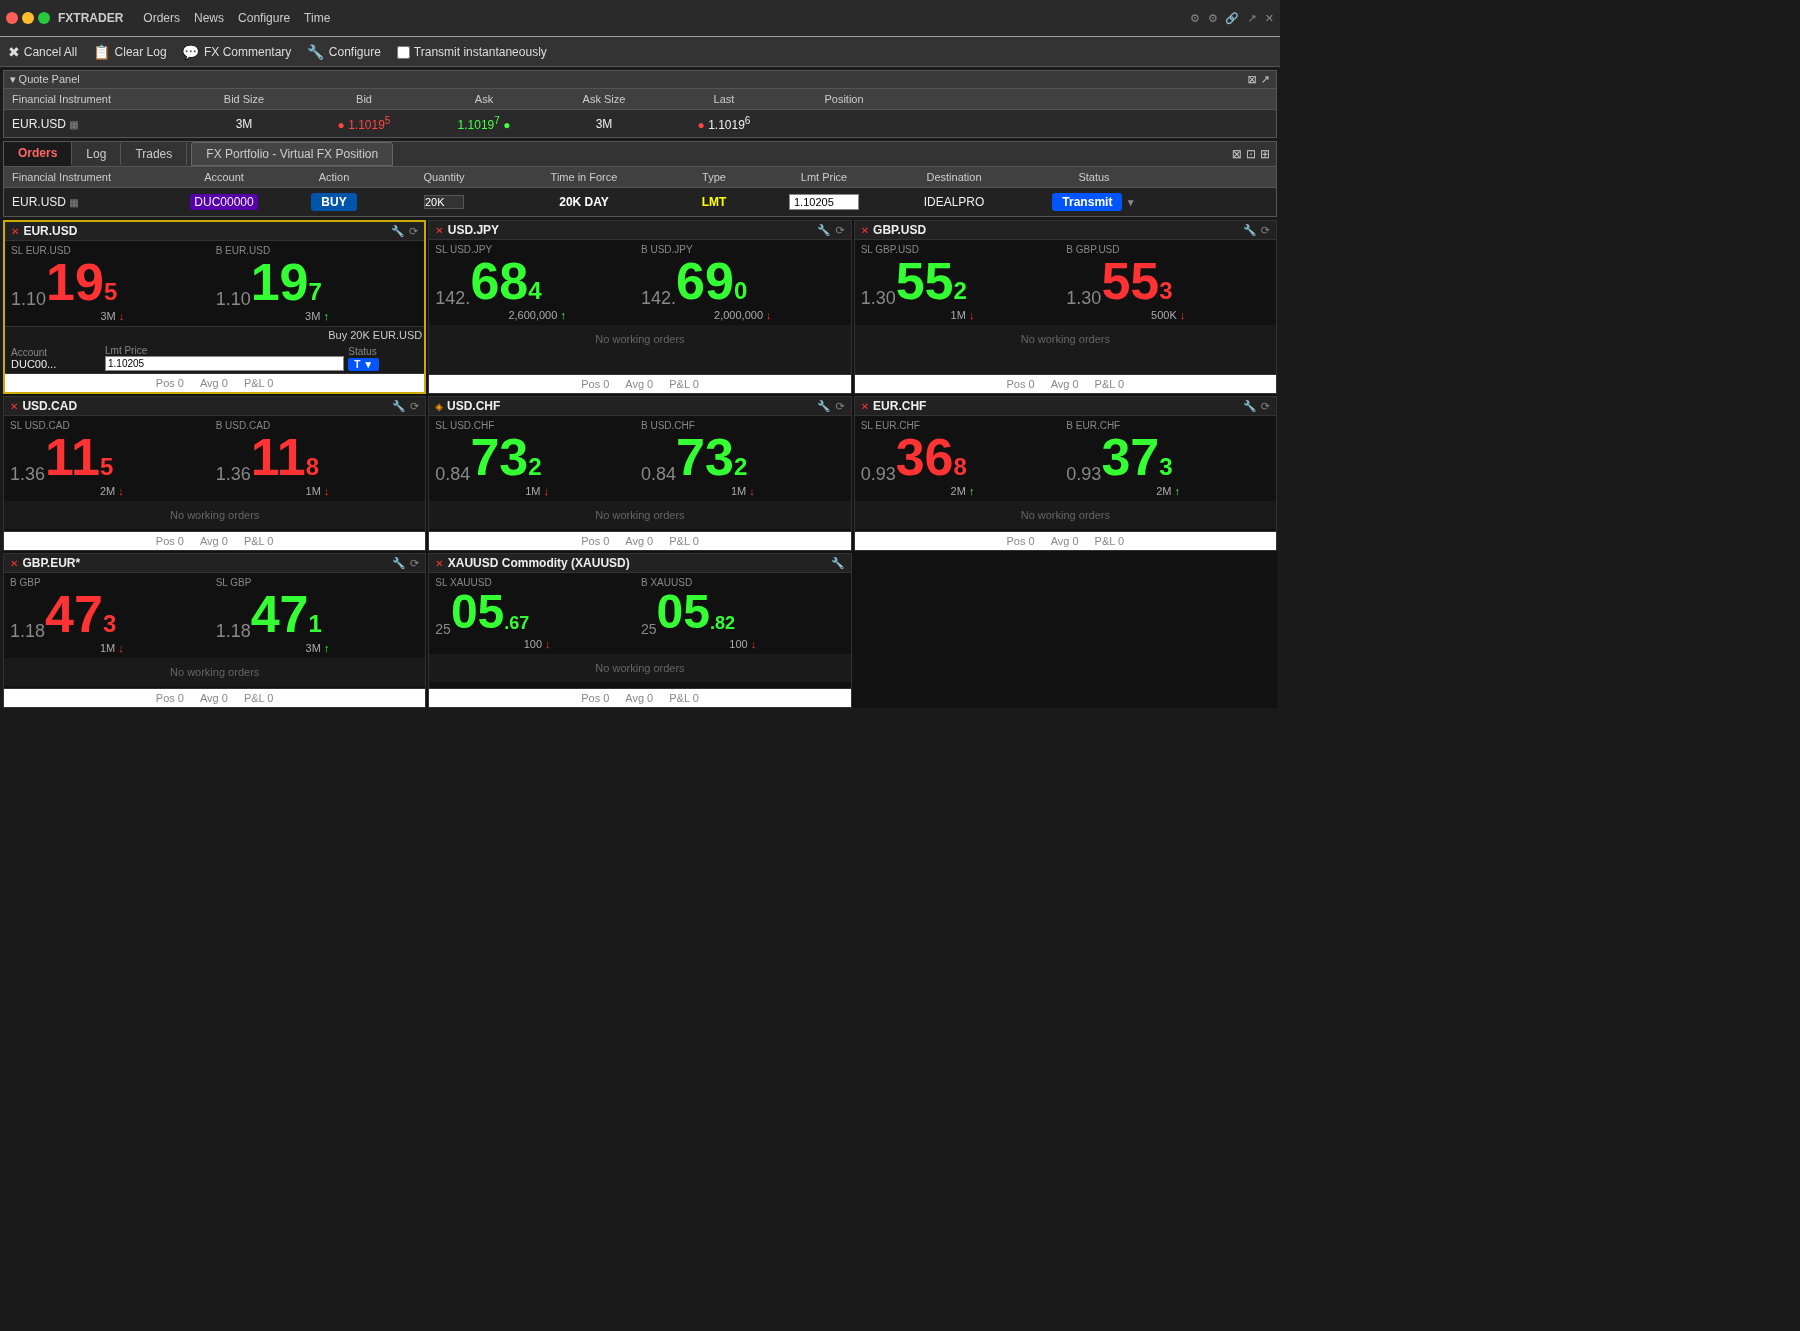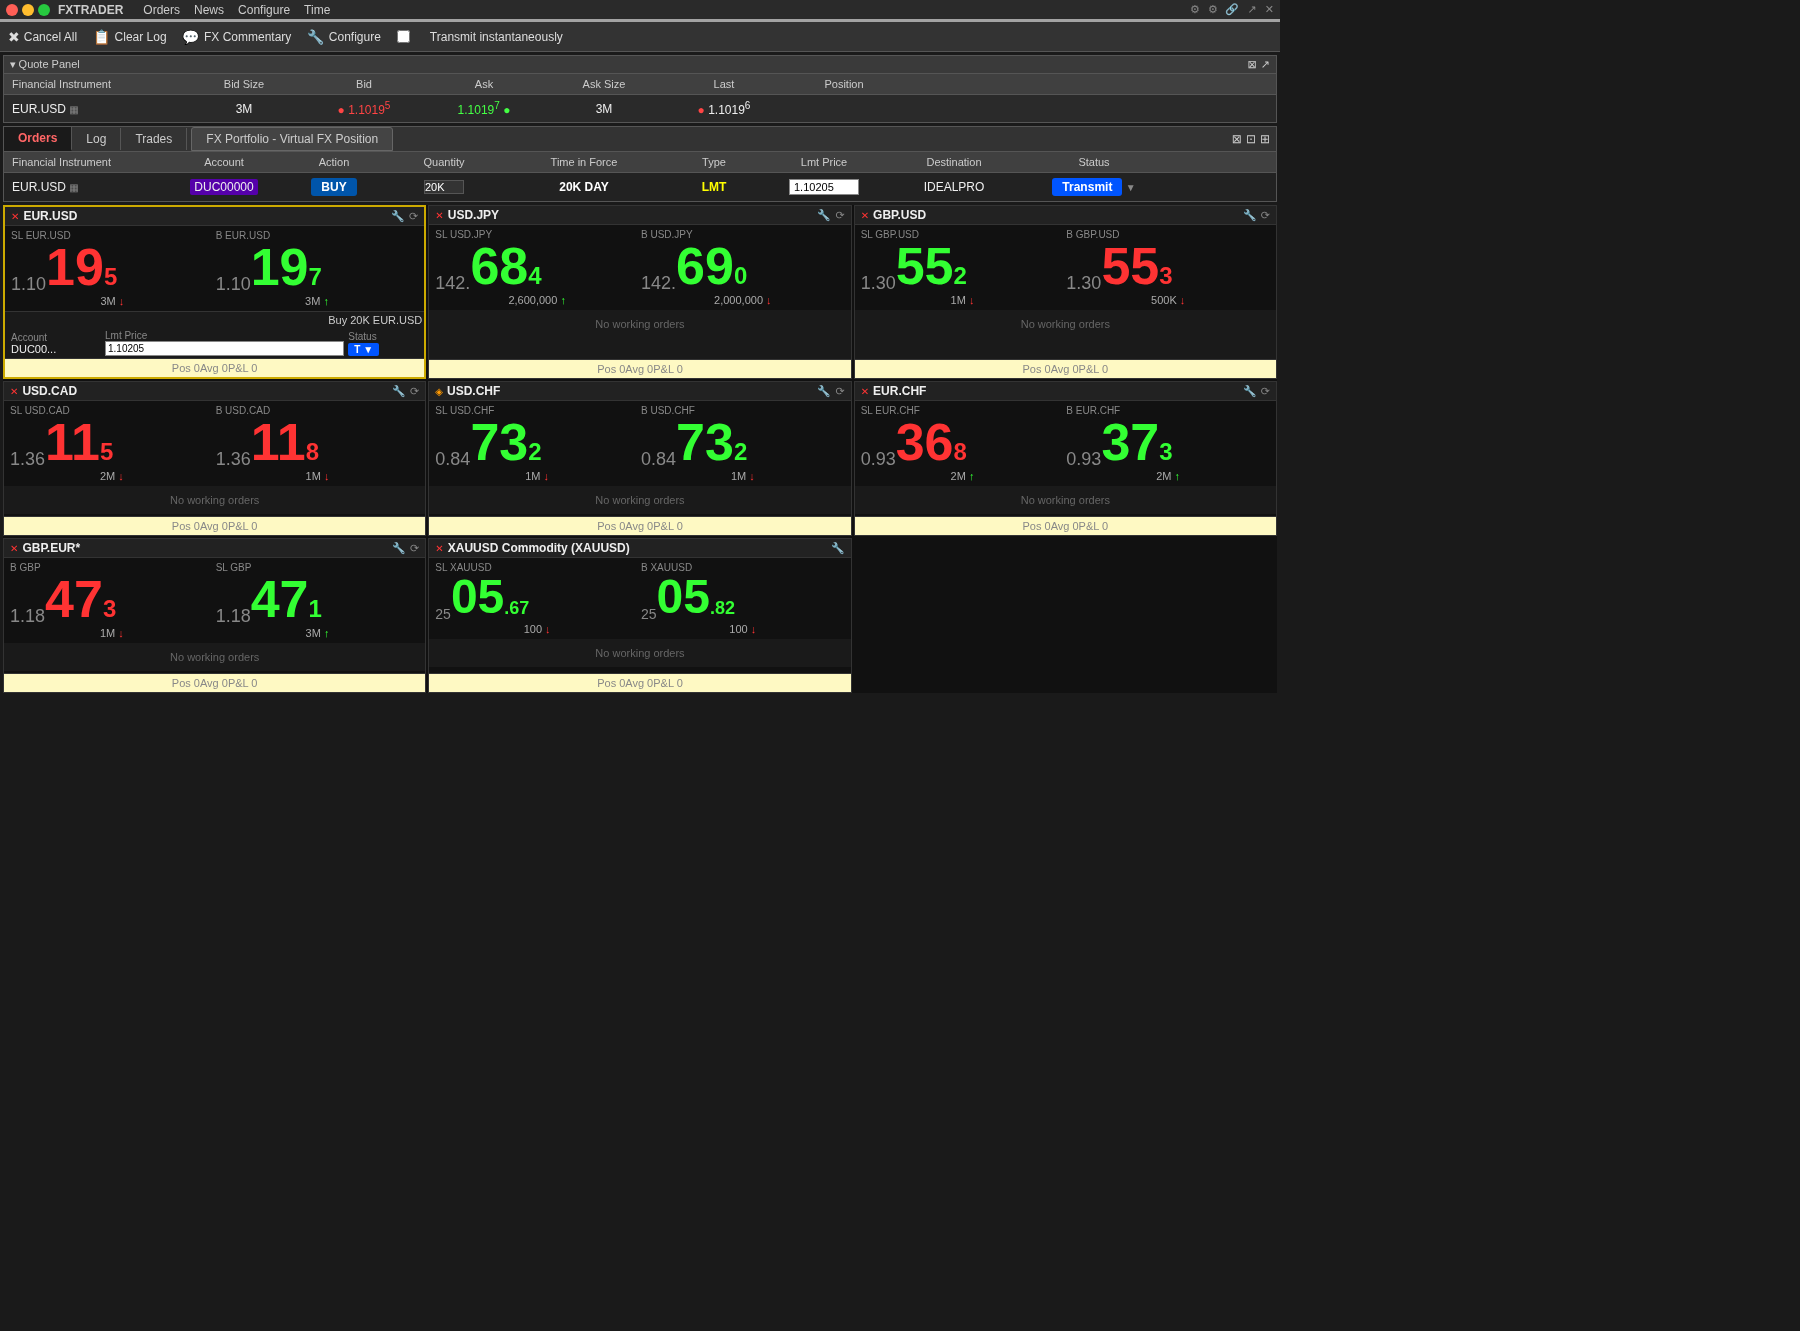--- a/index.html
+++ b/index.html
@@ -9,25 +9,25 @@
       font-family: Arial, sans-serif;
       font-size: 12px;
       width: 1280px;
       min-height: 900px;
       overflow: hidden;
     }
 
     
     #titlebar {
       background: #2a2a2a;
-      height: 22px;
+      height: 37px;
       display: flex;
       align-items: center;
       padding: 0 6px;
-      border-bottom: 3px solid #a3a3a3;
+      border-bottom: 1px solid #a3a3a3;
     }
     #titlebar .win-buttons { display: flex; gap: 4px; margin-right: 8px; }
     #titlebar .win-btn { width: 12px; height: 12px; border-radius: 50%; }
     #titlebar .btn-red { background: #ff5f56; }
     #titlebar .btn-yellow { background: #ffbd2e; }
     #titlebar .btn-green { background: #27c93f; }
     #titlebar .app-title { font-weight: bold; font-size: 12px; color: #ccc; margin-right: 20px; }
     #titlebar .menu-item { color: #ccc; font-size: 12px; margin-right: 14px; cursor: pointer; }
     .title-right { margin-left: auto; display: flex; gap: 8px; align-items: center; color: #888; font-size: 11px; }
 
@@ -39,21 +39,21 @@
       align-items: center;
       padding: 0 8px;
       gap: 16px;
       border-bottom: 1px solid #555;
     }
     .toolbar-btn {
       display: flex; align-items: center; gap: 4px;
       color: #ddd; font-size: 12px; cursor: pointer;
     }
     .toolbar-btn .icon { font-size: 14px; }
-    .toolbar-check { display: flex; align-items: center; gap: 20px; color: #ddd; font-size: 12px; }
+    .toolbar-check { display: flex; align-items: flex-end; gap: 4px; color: #ddd; font-size: 12px; }
     .toolbar-check input { margin: 0; }
 
     
     #quote-panel {
       background: #2a2a2a;
       border: 1px solid #555;
       margin: 3px;
     }
     #quote-panel-title {
       background: #3a3a3a;
@@ -272,23 +272,23 @@
       font-size: 11px;
       color: #666;
       padding: 8px 0;
       background: #1a1a1a;
       flex: 1;
     }
 
     .tile-footer {
       display: flex;
       justify-content: center;
-      gap: 0;
+      gap: 16px;
       padding: 3px 6px;
-      background: #fef9c3;
+      background: #ffffff;
       border-top: 1px solid #333;
       font-size: 11px;
       color: #888;
       margin-top: auto;
     }
 
     .click-to-edit {
       background: #333;
       display: flex;
       align-items: center;

